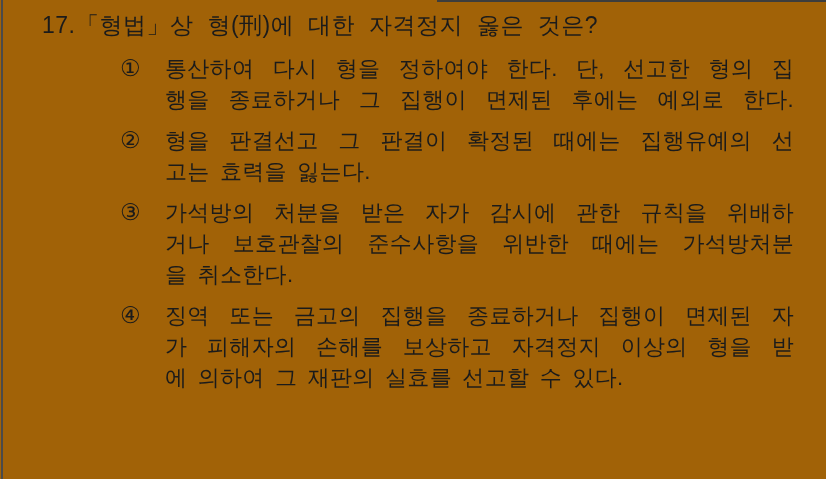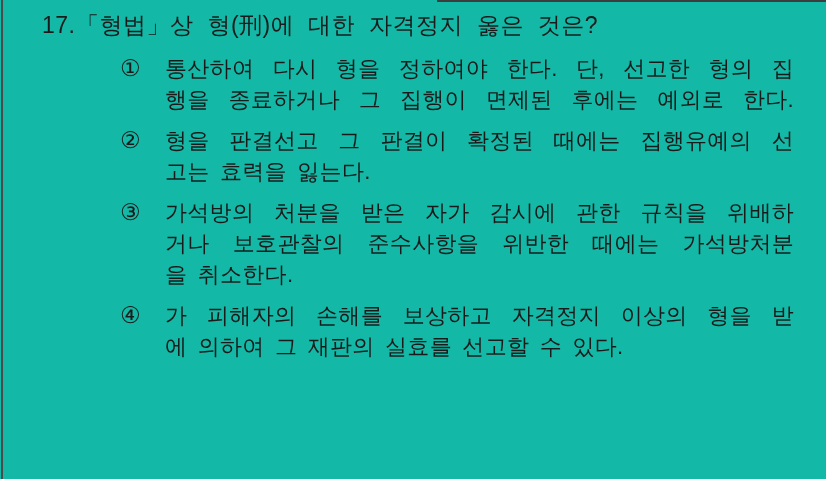--- a/index.html
+++ b/index.html
@@ -4,21 +4,21 @@
 <style>
   html, body {
     margin: 0;
     padding: 0;
     background: #ffffff;
   }
   .page {
     position: relative;
     width: 826px;
     height: 479px;
-    background: #14b8a6;
+    background: #a16207;
     overflow: hidden;
     font-family: "Liberation Sans", "DejaVu Sans", sans-serif;
     color: #1b1b1b;
   }
   .rule-left {
     position: absolute;
     left: 1px;
     top: 0;
     bottom: 0;
     width: 2px;
@@ -119,20 +119,21 @@
         <div class="opt-lines">
           <div class="opt-line just">가석방의 처분을 받은 자가 감시에 관한 규칙을 위배하</div>
           <div class="opt-line just">거나 보호관찰의 준수사항을 위반한 때에는 가석방처분</div>
           <div class="opt-line">을 취소한다.</div>
         </div>
       </div>
 
       <div class="option">
         <span class="opt-marker">④</span>
         <div class="opt-lines">
+          <div class="opt-line just">징역 또는 금고의 집행을 종료하거나 집행이 면제된 자</div>
           <div class="opt-line just">가 피해자의 손해를 보상하고 자격정지 이상의 형을 받</div>
           <div class="opt-line">에 의하여 그 재판의 실효를 선고할 수 있다.</div>
         </div>
       </div>
 
     </div>
   </div>
 </div>
 
 </body></html>

